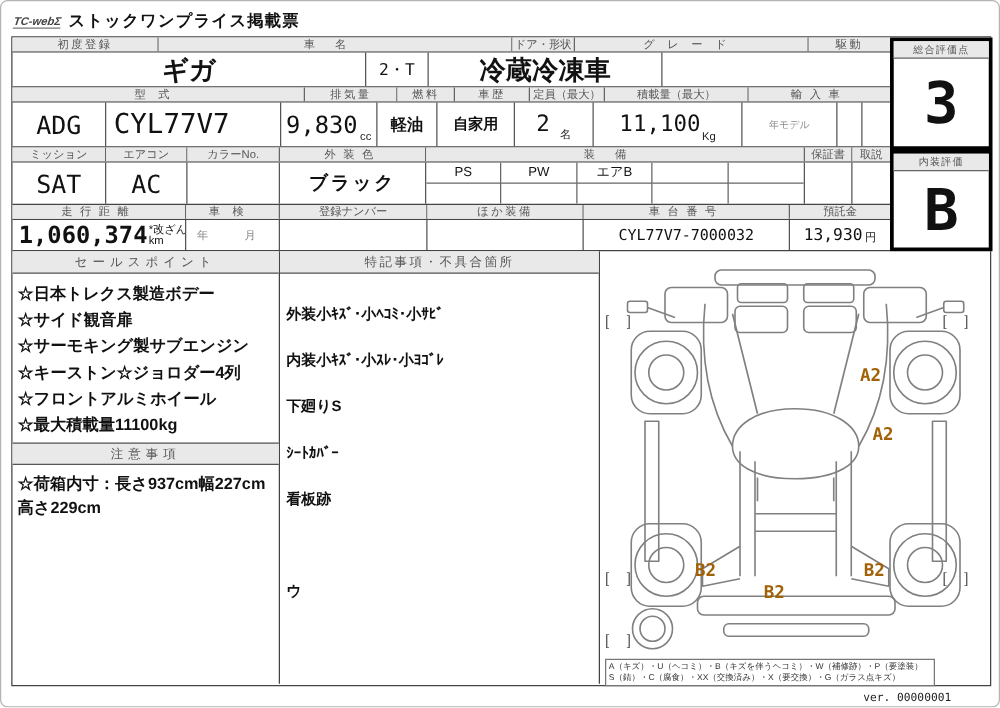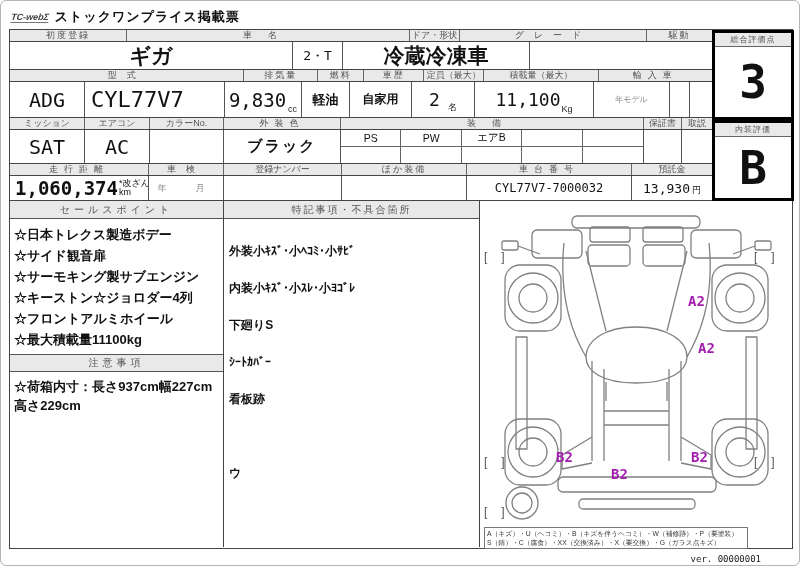--- a/index.html
+++ b/index.html
@@ -45,21 +45,21 @@
          display:flex;align-items:center;justify-content:center;border-bottom:1px solid #555;box-sizing:border-box;}
   .strip.bt{border-top:1px solid #555;}
   .plist{margin:0;padding:5px 4px 0 4px;list-style:none;}
   .plist li{font-size:13px;font-weight:600;line-height:21px;min-height:21px;white-space:nowrap;overflow:hidden;}
   .rlist{margin:0;padding:4px 4px 0 5px;list-style:none;}
   .rlist li{font-size:12px;font-weight:600;line-height:18px;min-height:18px;white-space:nowrap;overflow:hidden;margin-top:19px;}
   .note-text{font-size:13px;font-weight:600;line-height:19px;padding:5px 3px 0 4px;}
 
   
   .dpanel{position:relative;}
-  .mark{position:absolute;font-family:"DejaVu Sans Mono",monospace;font-size:14px;font-weight:bold;color:#a21caf;line-height:1;}
+  .mark{position:absolute;font-family:"DejaVu Sans Mono",monospace;font-size:14px;font-weight:bold;color:#a16207;line-height:1;}
   .bracket{position:absolute;font-size:12px;color:#555;letter-spacing:1px;line-height:1;}
   .legendbox{position:absolute;left:4px;top:326px;width:264px;height:22px;border:1px solid #777;
              box-sizing:border-box;display:flex;flex-direction:column;justify-content:center;padding:0 2px;}
   .legendbox div{font-size:6.8px;color:#333;line-height:9px;white-space:nowrap;overflow:hidden;letter-spacing:0;}
   .ver{position:absolute;right:38px;bottom:1px;font-family:"DejaVu Sans Mono",monospace;font-size:9px;color:#222;}
 
   .small-gray{color:#888;font-size:8px;letter-spacing:0;}
 </style>
 </head>
 <body>

